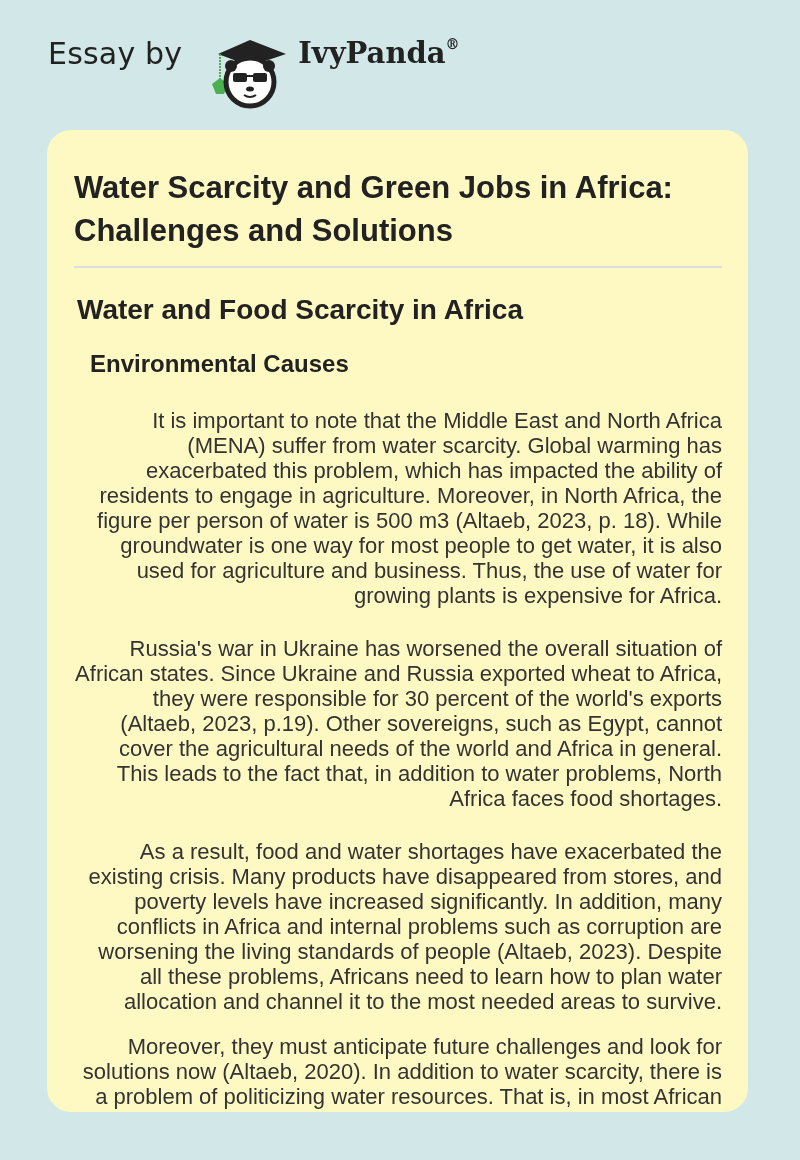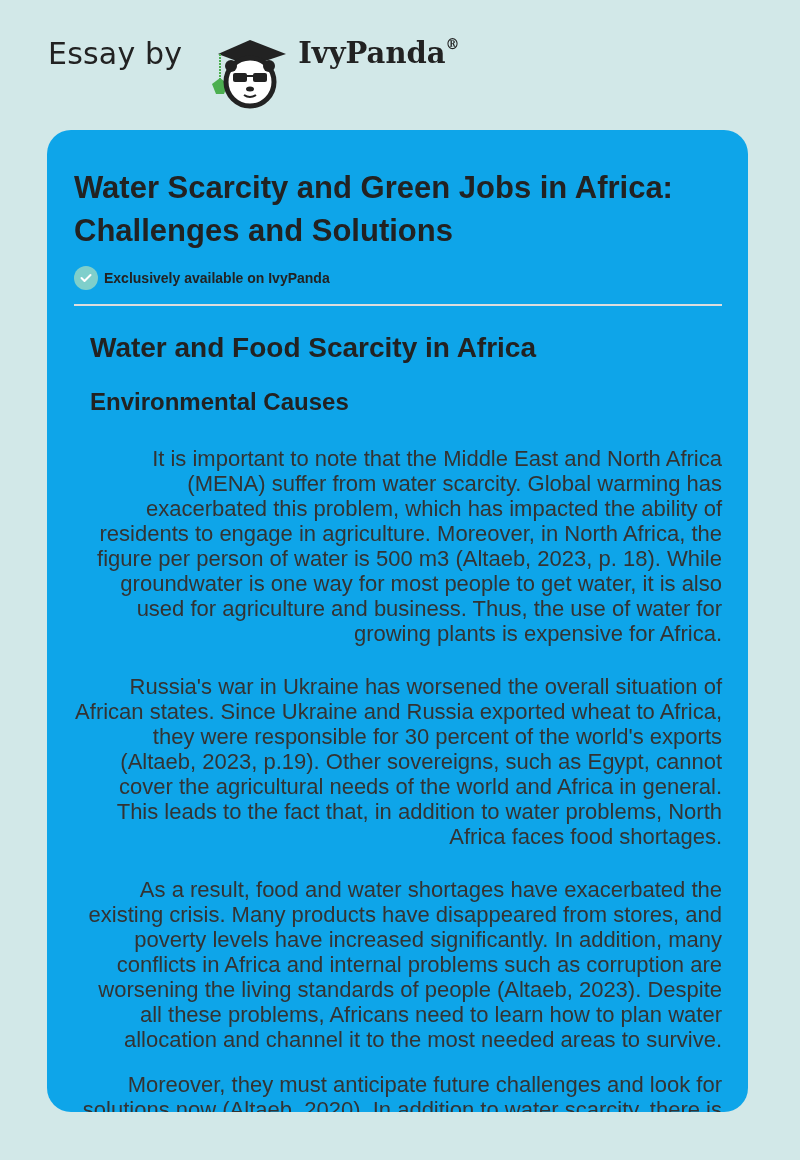--- a/index.html
+++ b/index.html
@@ -21,36 +21,36 @@
     }
     .logo-icon { width: 92px; height: 74px; margin-right: 6px; }
     .brand {
       font-family: "DejaVu Serif", serif; font-weight: bold;
       font-size: 29px; color: #222;
     }
     .brand sup { font-size: 14px; font-weight: bold; vertical-align: 14px; }
 
     .card {
       position: absolute; left: 47px; top: 130px; width: 701px; height: 982px;
-      background: #0ea5e9; border-radius: 24px; overflow: hidden;
+      background: #fef9c3; border-radius: 24px; overflow: hidden;
     }
     .card-inner { padding: 36px 26px 0 27px; }
     h1 {
       margin: 0; font-size: 31px; line-height: 43px; font-weight: bold; color: #222;
     }
     .exclusive {
       display: flex; align-items: center; margin-top: 14px;
       font-size: 14px; font-weight: bold; color: #222;
     }
     .check {
       width: 24px; height: 24px; border-radius: 50%; background: #7fcfcb;
       display: inline-flex; align-items: center; justify-content: center; margin-right: 6px;
     }
     .divider { height: 2px; background: #dddddd; margin-top: 14px; }
-    h2 { margin: 24px 16px 0; font-size: 28px; line-height: 36px; font-weight: bold; color: #222; }
+    h2 { margin: 24px 3px 0; font-size: 28px; line-height: 36px; font-weight: bold; color: #222; }
     h3 { margin: 20px 16px 0; font-size: 24px; line-height: 32px; font-weight: bold; color: #222; }
     p {
       margin: 28px 0 0; font-size: 22px; line-height: 25px; color: #333;
       text-indent: 29px;
       text-align: right;
     }
     .p-gap { margin-top: 20px; }
   </style>
 </head>
 <body>
@@ -78,28 +78,20 @@
       <path d="M44,59 Q50,63 56,59" stroke="#222" stroke-width="2" fill="none"></path>
     </svg>
   </span>
   <span class="brand"><span>IvyPanda</span><sup>®</sup></span>
 </div>
 
 <div class="card">
   <div class="card-inner">
     <h1>Water Scarcity and Green Jobs in Africa: Challenges and Solutions</h1>
 
-    <div class="exclusive">
-      <span class="check">
-        <svg width="12" height="10" viewBox="0 0 12 10">
-            <path d="M1.5,5 L4.5,8 L10.5,2" stroke="#fff" stroke-width="2" fill="none" stroke-linecap="round" stroke-linejoin="round"></path>
-          </svg>
-      </span>
-      <span>Exclusively available on IvyPanda</span>
-    </div>
 
     <div class="divider"></div>
 
     <h2>Water and Food Scarcity in Africa</h2>
 
     <h3>Environmental Causes</h3>
     <p>It is important to note that the Middle East and North Africa (MENA) suffer from water scarcity. Global warming has exacerbated this problem, which has impacted the ability of residents to engage in agriculture. Moreover, in North Africa, the figure per person of water is 500 m3 (Altaeb, 2023, p. 18). While groundwater is one way for most people to get water, it is also used for agriculture and business. Thus, the use of water for growing plants is expensive for Africa.</p>
 
     <p>Russia's war in Ukraine has worsened the overall situation of African states. Since Ukraine and Russia exported wheat to Africa, they were responsible for 30 percent of the world's exports (Altaeb, 2023, p.19). Other sovereigns, such as Egypt, cannot cover the agricultural needs of the world and Africa in general. This leads to the fact that, in addition to water problems, North Africa faces food shortages.</p>
 

